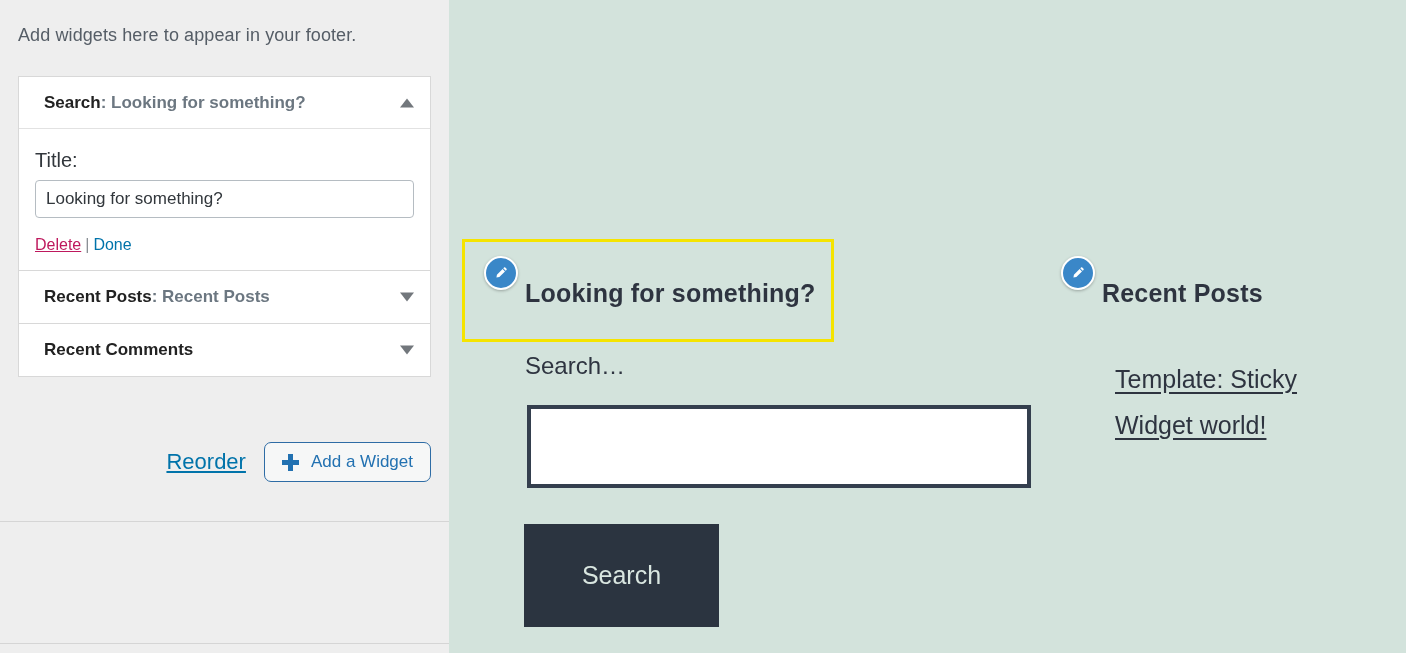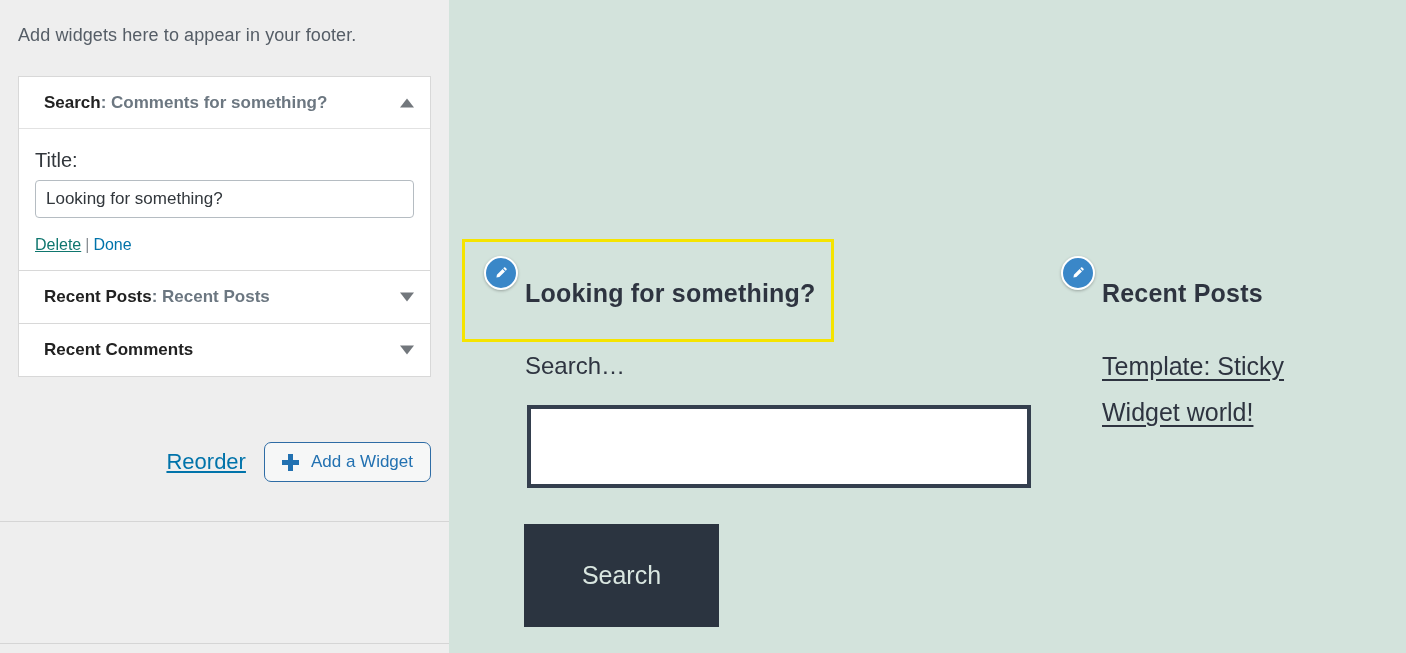--- a/index.html
+++ b/index.html
@@ -119,21 +119,21 @@
     color: #32373c;
     padding: 0 10px;
     outline: none;
   }
   .widget-actions {
     margin-top: 18px;
     font-size: 16px;
     color: #7b7f84;
   }
   .link-delete {
-    color: #0f766e;
+    color: #be185d;
     text-decoration: underline;
     cursor: pointer;
   }
   .link-done {
     color: #0073aa;
     cursor: pointer;
   }
   .sep-pipe {
     color: #8a8f94;
     padding: 0 4px;
@@ -292,21 +292,21 @@
     top: 279px;
     font-size: 25px;
     font-weight: bold;
     color: #2e3440;
     letter-spacing: 0.2px;
   }
   .pv-posts-list {
     position: absolute;
     left: 653px;
     top: 352px;
-    margin: 0;
+    margin: 13px;
     padding: 0;
     list-style: none;
   }
   .pv-posts-list li { margin-bottom: 17px; }
   .pv-post-link {
     font-size: 25px;
     color: #2e3440;
     text-decoration: underline;
     text-underline-offset: 4px;
     cursor: pointer;
@@ -319,21 +319,21 @@
 <div class="screen">
 
   <div class="sidebar">
 
     <div class="sidebar-intro">Add widgets here to appear in your footer.</div>
 
     <div class="widget-stack">
 
       <div class="widget widget-open">
         <div class="widget-head">
-          <div class="widget-head-text"><span class="wtype">Search</span><span>: Comments for something?</span></div>
+          <div class="widget-head-text"><span class="wtype">Search</span><span>: Looking for something?</span></div>
           <span class="widget-arrow arrow-up"></span>
         </div>
         <div class="widget-body">
           <label class="field-label">Title:</label>
           <input class="title-input" type="text" value="Looking for something?" style="">
           <div class="widget-actions">
             <span class="link-delete">Delete</span><span class="sep-pipe">|</span><span class="link-done">Done</span>
           </div>
         </div>
       </div>

